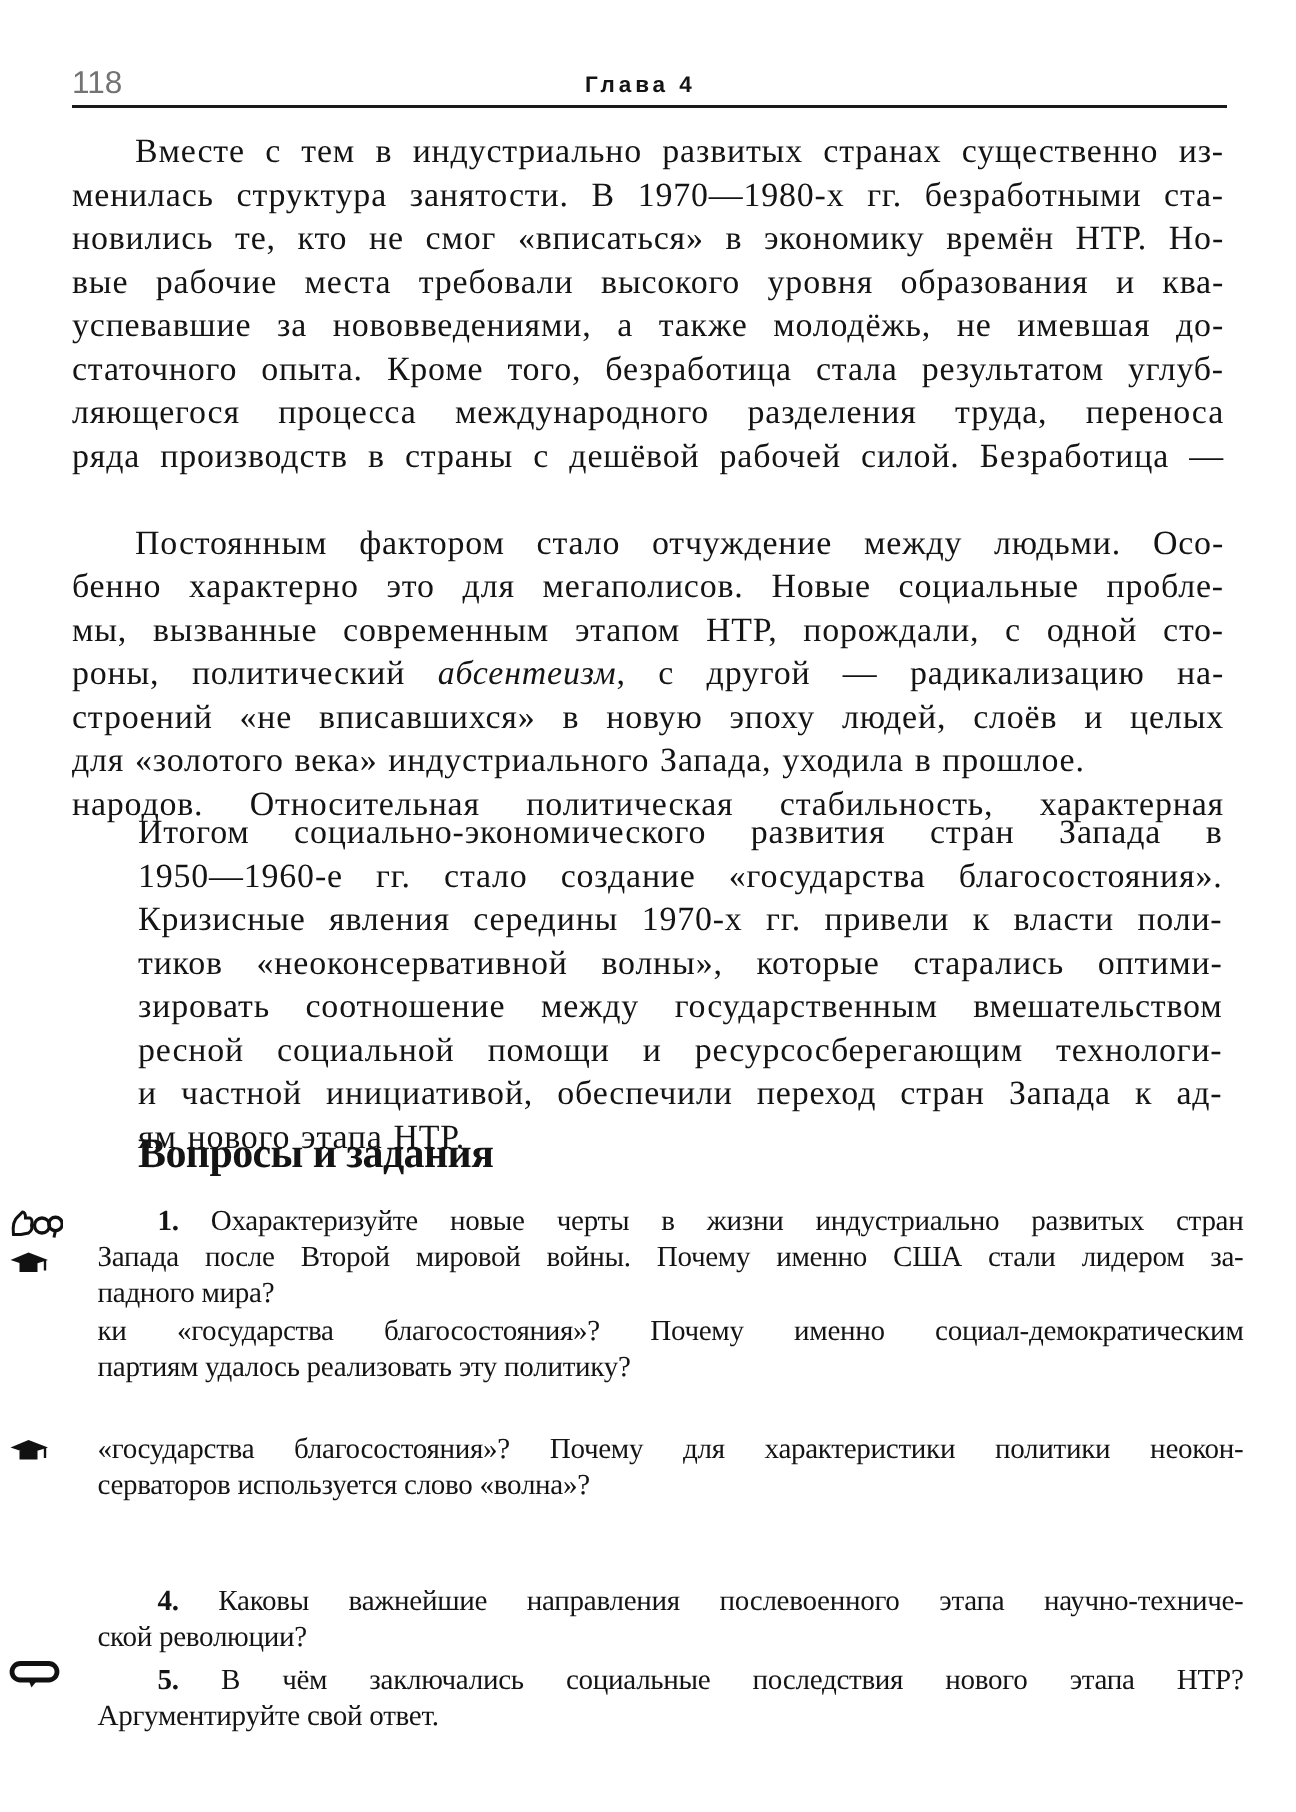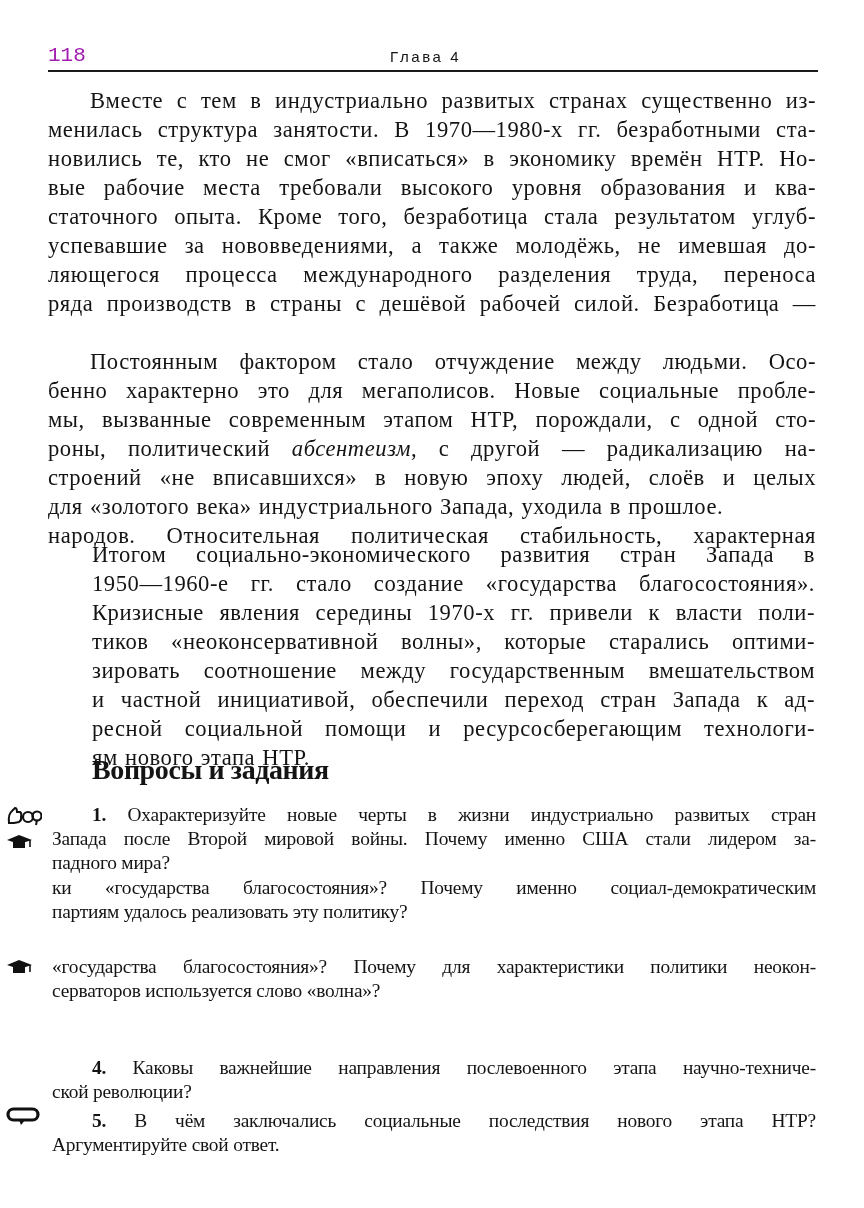--- a/index.html
+++ b/index.html
@@ -7,48 +7,48 @@
     width: 864px; height: 1208px; position: relative; overflow: hidden;
     color: #141414;
     font-family: "Liberation Serif", "DejaVu Serif", serif;
   }
   .running-head {
     position: absolute; left: 48px; top: 44px; width: 770px; height: 26px;
     border-bottom: 2px solid #1a1a1a;
   }
   .page-number {
     position: absolute; left: 0; top: 0;
-    font-family: Liberation Mono, monospace;
-    font-size: 21px; line-height: 24px; color: #a21caf;
+    font-family: Liberation Sans, sans-serif;
+    font-size: 21px; line-height: 24px; color: #737373;
   }
   .chapter-title {
     position: absolute; left: 342px; top: 4px;
     font-family: "Liberation Sans", "DejaVu Sans", sans-serif;
-    font-weight: normal; font-size: 15px; letter-spacing: 2.6px; line-height: 18px;
+    font-weight: bold; font-size: 15px; letter-spacing: 2.6px; line-height: 18px;
   }
 
   .block { position: absolute; left: 48px; width: 768px; }
   .line {
     display: block; height: 29px; line-height: 29px;
     font-size: 22.6px; letter-spacing: 0.55px; word-spacing: 1px;
     text-align: justify; text-align-last: justify; white-space: nowrap;
   }
   .line.last { text-align-last: left; }
   .line.indent { padding-left: 42px; }
   .line span.it { font-style: italic; }
 
   #para1 { top: 86px; }
   #para2 { top: 347px; }
   #summary { top: 540px; left: 92px; width: 723px; }
 
   .questions-heading {
     position: absolute; left: 92px; top: 757px;
     font-weight: bold; font-size: 28px; letter-spacing: -0.4px; line-height: 26px;
   }
-  .q-block { position: absolute; left: 52px; width: 764px; font-family: Liberation Serif, serif; }
+  .q-block { position: absolute; left: 65px; width: 764px; font-family: Liberation Serif, serif; }
   .qline {
     display: block; height: 24px; line-height: 24px;
     font-size: 19.4px; letter-spacing: -0.2px;
     text-align: justify; text-align-last: justify; white-space: nowrap;
   }
   .qline.indent { padding-left: 40px; }
   .qline.last { text-align-last: left; }
   .qnum { font-weight: bold; }
 
   #q1 { top: 803px; }
@@ -69,44 +69,44 @@
 <div class="running-head">
   <span class="page-number">118</span>
   <span class="chapter-title">Глава 4</span>
 </div>
 
 <div class="block" id="para1">
   <span class="line indent">Вместе с тем в индустриально развитых странах существенно из-</span>
   <span class="line">менилась структура занятости. В 1970—1980-х гг. безработными ста-</span>
   <span class="line">новились те, кто не смог «вписаться» в экономику времён НТР. Но-</span>
   <span class="line">вые рабочие места требовали высокого уровня образования и ква-</span>
+  <span class="line">успевавшие за нововведениями, а также молодёжь, не имевшая до-</span>
   <span class="line">статочного опыта. Кроме того, безработица стала результатом углуб-</span>
-  <span class="line">успевавшие за нововведениями, а также молодёжь, не имевшая до-</span>
   <span class="line">ляющегося процесса международного разделения труда, переноса</span>
   <span class="line">ряда производств в страны с дешёвой рабочей силой. Безработица —</span>
 </div>
 
 <div class="block" id="para2">
   <span class="line indent">Постоянным фактором стало отчуждение между людьми. Осо-</span>
   <span class="line">бенно характерно это для мегаполисов. Новые социальные пробле-</span>
   <span class="line">мы, вызванные современным этапом НТР, порождали, с одной сто-</span>
   <span class="line"><span>роны, политический </span><span class="it">абсентеизм</span><span>, с другой — радикализацию на-</span></span>
   <span class="line">строений «не вписавшихся» в новую эпоху людей, слоёв и целых</span>
   <span class="line last">для «золотого века» индустриального Запада, уходила в прошлое.</span>
   <span class="line">народов. Относительная политическая стабильность, характерная</span>
 </div>
 
 <div class="block" id="summary">
   <span class="line">Итогом социально-экономического развития стран Запада в</span>
   <span class="line">1950—1960-е гг. стало создание «государства благосостояния».</span>
   <span class="line">Кризисные явления середины 1970-х гг. привели к власти поли-</span>
   <span class="line">тиков «неоконсервативной волны», которые старались оптими-</span>
   <span class="line">зировать соотношение между государственным вмешательством</span>
+  <span class="line">ресной социальной помощи и ресурсосберегающим технологи-</span>
   <span class="line">и частной инициативой, обеспечили переход стран Запада к ад-</span>
-  <span class="line">ресной социальной помощи и ресурсосберегающим технологи-</span>
   <span class="line last">ям нового этапа НТР.</span>
 </div>
 
 <div class="questions-heading">Вопросы и задания</div>
 
 <svg class="margin-icon" id="icon-search" width="36" height="20" viewBox="0 0 36 20">
   <path d="M3 17 Q2 8 6 5 L9 2 Q11 2 11 6 L14 6 Q16 7 15 11 Q16 14 13 16 L8 17 Z" fill="none" stroke="#111" stroke-width="2"></path>
   <circle cx="22" cy="11" r="5" fill="none" stroke="#111" stroke-width="2.2"></circle>
   <circle cx="31" cy="10" r="4.5" fill="none" stroke="#111" stroke-width="2.2"></circle>
   <line x1="27" y1="10" x2="27" y2="10.5" stroke="#111" stroke-width="2"></line>

